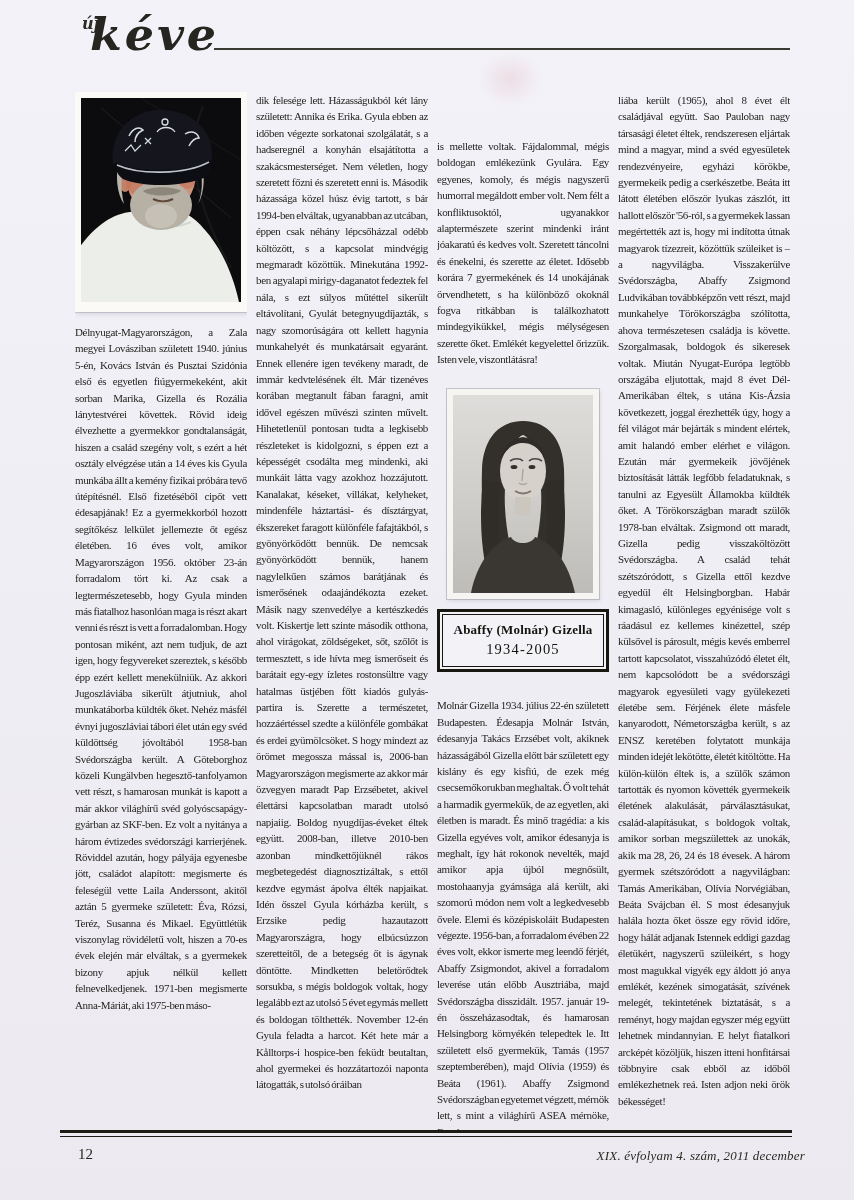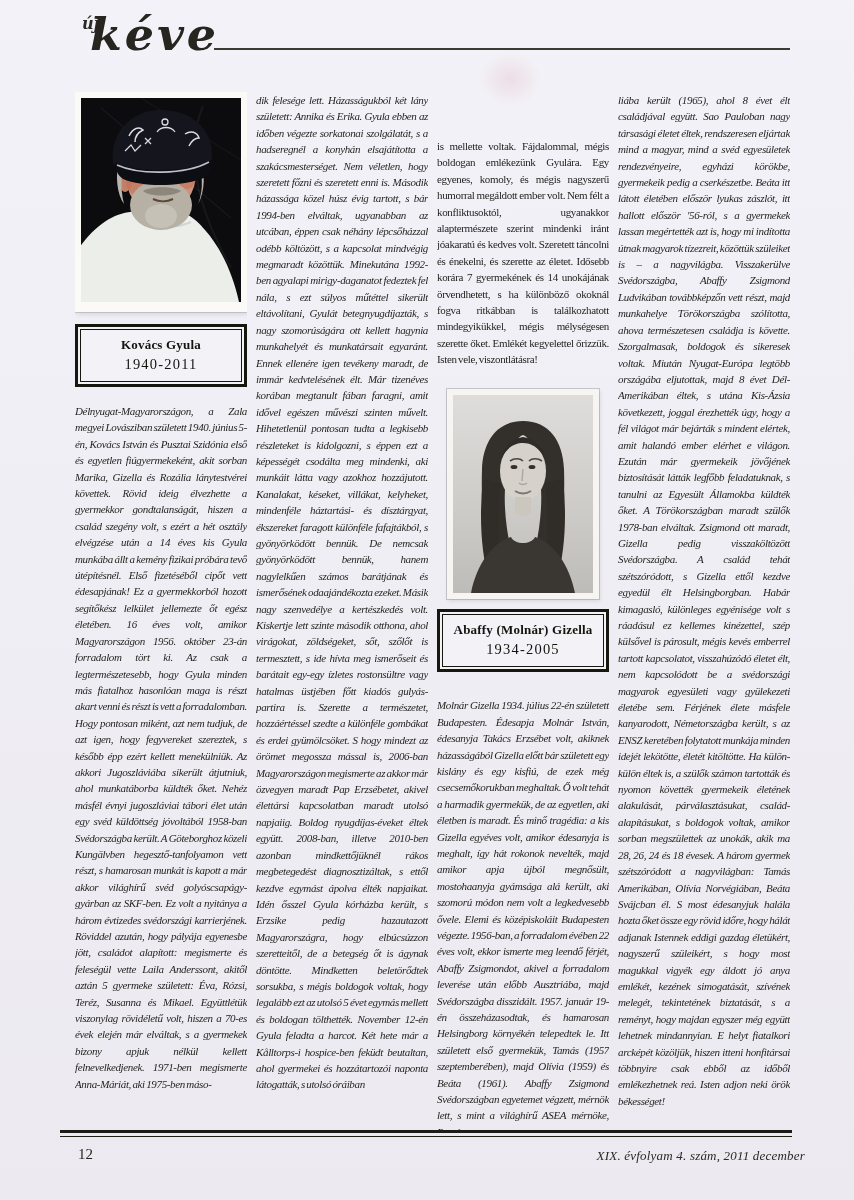--- a/index.html
+++ b/index.html
@@ -38,21 +38,21 @@
     display:flex;gap:9px;
   }
   .col{width:172px;flex:0 0 172px;height:1040px;overflow:hidden;display:flex;flex-direction:column;}
   .obit-text{
     text-align:justify;
     font-size:11px;line-height:16.4px;
     letter-spacing:-0.35px;word-spacing:-1px;
     color:#201f1c;
     hyphens:auto;
   }
-  .fill{flex:1 1 auto;overflow:hidden;font-style:italic;}
+  .fill{flex:1 1 auto;overflow:hidden;}
   .col3-top{height:250px;overflow:hidden;margin-bottom:4px;margin-top:46px;}
   
   .photo-frame{
     background:#fbfaf6;
     padding:6px 6px 10px 6px;
     box-shadow:0 0 0 1px rgba(140,140,155,.35), 1px 2px 5px rgba(70,70,95,.18);
     margin-bottom:12px;
   }
   .photo-frame svg{display:block;}
   .photo-frame2{
@@ -133,26 +133,20 @@
           <path d="M34,64 C52,75 108,75 130,62 C132,70 128,79 120,81 C96,89 62,89 42,81 C36,77 34,70 34,64 Z" fill="#0d0d14"></path>
           <path d="M36,67 C58,77 104,77 128,64" stroke="#cfd4da" stroke-width="1.6" fill="none" opacity="0.9"></path>
           <path d="M48,38 C52,30 58,28 62,32 C58,34 54,38 54,44" stroke="#d9dee3" stroke-width="1.5" fill="none"></path>
           <circle cx="84" cy="24" r="3" fill="none" stroke="#d9dee3" stroke-width="1.3"></circle>
           <path d="M76,34 C80,28 90,28 94,34" stroke="#d9dee3" stroke-width="1.3" fill="none"></path>
           <path d="M104,36 C110,32 116,34 118,40 C114,40 110,44 108,48" stroke="#d9dee3" stroke-width="1.5" fill="none"></path>
           <path d="M64,40 L70,46 M70,40 L64,46" stroke="#d9dee3" stroke-width="1.2"></path>
           <path d="M44,53 L50,47 L54,53 L60,47" stroke="#d9dee3" stroke-width="1.2" fill="none"></path>
         </svg>
       </div>
-      <div class="caption">
-        <div class="caption-inner">
-          <div class="caption-name">Kovács Gyula</div>
-          <div class="caption-years">1940-2011</div>
-        </div>
-      </div>
       <div class="obit-text fill" lang="hu">Délnyugat-Magyarországon, a Zala megyei Lovásziban született 1940. június 5-én, Kovács István és Pusztai Szidónia első és egyetlen fiúgyermekeként, akit sorban Marika, Gizella és Rozália lánytestvérei követtek. Rövid ideig élvezhette a gyermekkor gondtalanságát, hiszen a család szegény volt, s ezért a hét osztály elvégzése után a 14 éves kis Gyula munkába állt a kemény fizikai próbára tevő útépítésnél. Első fizetéséből cipőt vett édesapjának! Ez a gyermekkorból hozott segítőkész lelkület jellemezte őt egész életében. 16 éves volt, amikor Magyarországon 1956. október 23-án forradalom tört ki. Az csak a legtermészetesebb, hogy Gyula minden más fiatalhoz hasonlóan maga is részt akart venni és részt is vett a forradalomban. Hogy pontosan miként, azt nem tudjuk, de azt igen, hogy fegyvereket szereztek, s később épp ezért kellett menekülniük. Az akkori Jugoszláviába sikerült átjutniuk, ahol munkatáborba küldték őket. Nehéz másfél évnyi jugoszláviai tábori élet után egy svéd küldöttség jóvoltából 1958-ban Svédországba került. A Göteborghoz közeli Kungälvben hegesztő-tanfolyamon vett részt, s hamarosan munkát is kapott a már akkor világhírű svéd golyóscsapágy-gyárban az SKF-ben. Ez volt a nyitánya a három évtizedes svédországi karrierjének. Röviddel azután, hogy pályája egyenesbe jött, családot alapított: megismerte és feleségül vette Laila Anderssont, akitől aztán 5 gyermeke született: Éva, Rózsi, Teréz, Susanna és Mikael. Együttlétük viszonylag rövidéletű volt, hiszen a 70-es évek elején már elváltak, s a gyermekek bizony apjuk nélkül kellett felnevelkedjenek. 1971-ben megismerte Anna-Máriát, aki 1975-ben máso-</div>
     </div>
 
     <div class="col">
       <div class="obit-text fill" lang="hu">dik felesége lett. Házasságukból két lány született: Annika és Erika. Gyula ebben az időben végezte sorkatonai szolgálatát, s a hadseregnél a konyhán elsajátította a szakácsmesterséget. Nem véletlen, hogy szeretett főzni és szeretett enni is. Második házassága közel húsz évig tartott, s bár 1994-ben elváltak, ugyanabban az utcában, éppen csak néhány lépcsőházzal odébb költözött, s a kapcsolat mindvégig megmaradt közöttük. Minekutána 1992-ben agyalapi mirigy-daganatot fedeztek fel nála, s ezt súlyos műtéttel sikerült eltávolítani, Gyulát betegnyugdíjazták, s nagy szomorúságára ott kellett hagynia munkahelyét és munkatársait egyaránt. Ennek ellenére igen tevékeny maradt, de immár kedvtelésének élt. Már tizenéves korában megtanult fában faragni, amit idővel egészen művészi szinten művelt. Hihetetlenül pontosan tudta a legkisebb részleteket is kidolgozni, s éppen ezt a képességét csodálta meg mindenki, aki munkáit látta vagy azokhoz hozzájutott. Kanalakat, késeket, villákat, kelyheket, mindenféle háztartási- és dísztárgyat, ékszereket faragott különféle fafajtákból, s gyönyörködött bennük. De nemcsak gyönyörködött bennük, hanem nagylelkűen számos barátjának és ismerősének odaajándékozta ezeket. Másik nagy szenvedélye a kertészkedés volt. Kiskertje lett szinte második otthona, ahol virágokat, zöldségeket, sőt, szőlőt is termesztett, s ide hívta meg ismerőseit és barátait egy-egy ízletes rostonsültre vagy hatalmas üstjében főtt kiadós gulyás-partira is. Szerette a természetet, hozzáértéssel szedte a különféle gombákat és erdei gyümölcsöket. S hogy mindezt az örömet megossza mással is, 2006-ban Magyarországon megismerte az akkor már özvegyen maradt Pap Erzsébetet, akivel élettársi kapcsolatban maradt utolsó napjaiig. Boldog nyugdíjas-éveket éltek együtt. 2008-ban, illetve 2010-ben azonban mindkettőjüknél rákos megbetegedést diagnosztizáltak, s ettől kezdve egymást ápolva élték napjaikat. Idén ősszel Gyula kórházba került, s Erzsike pedig hazautazott Magyarországra, hogy elbúcsúzzon szeretteitől, de a betegség őt is ágynak döntötte. Mindketten beletörődtek sorsukba, s mégis boldogok voltak, hogy legalább ezt az utolsó 5 évet egymás mellett és boldogan tölthették. November 12-én Gyula feladta a harcot. Két hete már a Kålltorps-i hospice-ben feküdt beutaltan, ahol gyermekei és hozzátartozói naponta látogatták, s utolsó óráiban</div>
     </div>
 
     <div class="col">
       <div class="obit-text col3-top" lang="hu">is mellette voltak. Fájdalommal, mégis boldogan emlékezünk Gyulára. Egy egyenes, komoly, és mégis nagyszerű humorral megáldott ember volt. Nem félt a konfliktusoktól, ugyanakkor alaptermészete szerint mindenki iránt jóakaratú és kedves volt. Szeretett táncolni és énekelni, és szerette az életet. Idősebb korára 7 gyermekének és 14 unokájának örvendhetett, s ha különböző okoknál fogva ritkábban is találkozhatott mindegyikükkel, mégis mélységesen szerette őket. Emlékét kegyelettel őrizzük. Isten vele, viszontlátásra!</div>
       <div class="photo-frame2">

